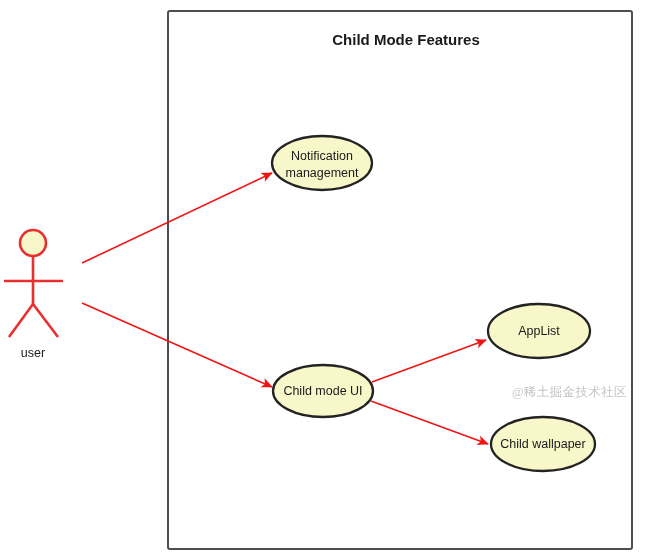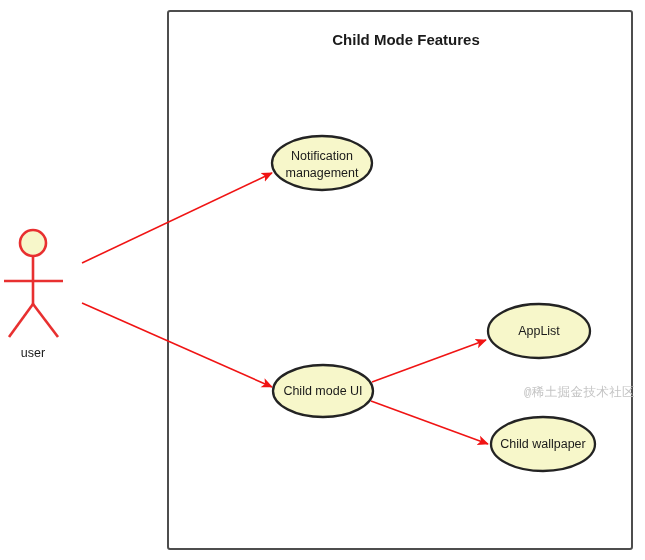--- a/index.html
+++ b/index.html
@@ -74,23 +74,23 @@
     stroke: #f01414;
     stroke-width: 1.6;
     fill: none;
   }
   .assoc-head {
     fill: #f01414;
     stroke: none;
   }
   .watermark {
     position: absolute;
-    right: 10px;
+    right: 18px;
     bottom: 16px;
-    font-family: Liberation Mono, monospace;
+    font-family: Liberation Serif, serif;
     font-size: 12.5px;
     color: #c4c4c4;
     letter-spacing: 0.4px;
     white-space: nowrap;
     user-select: none;
   }
 </style>
 </head>
 <body>
 

